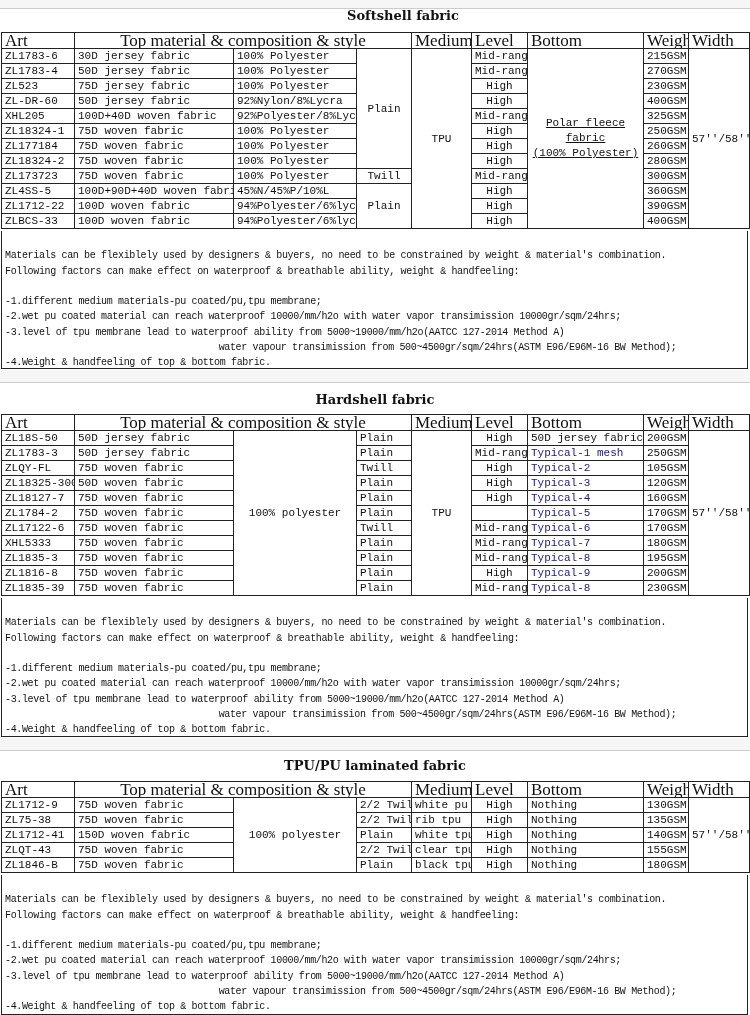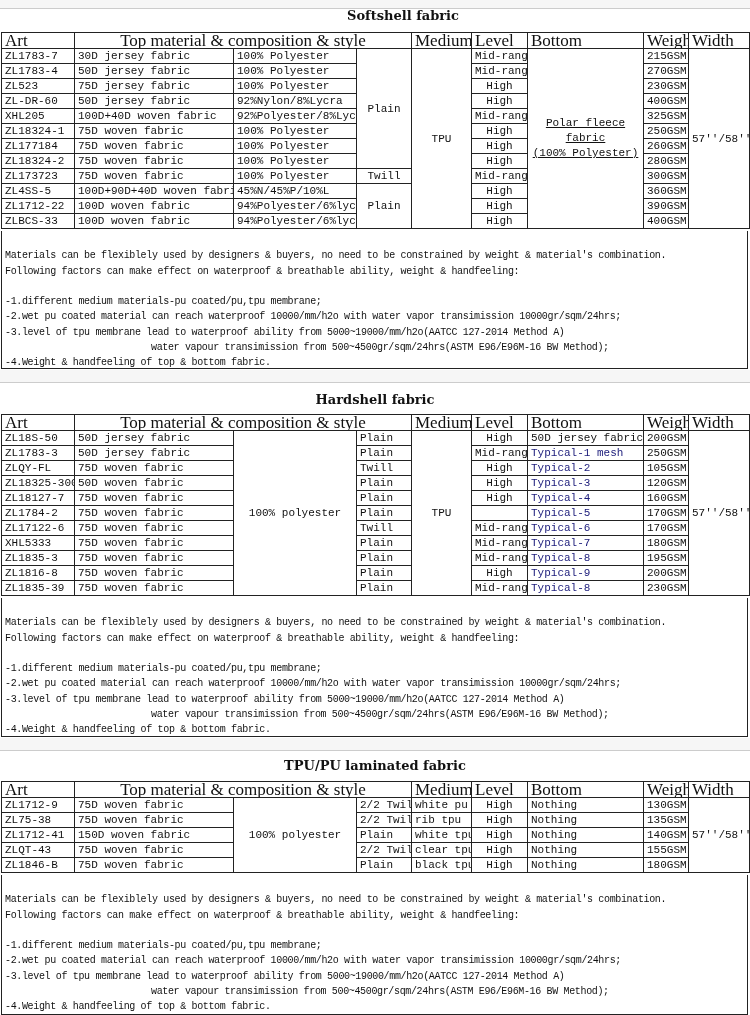--- a/index.html
+++ b/index.html
@@ -13,21 +13,21 @@
            white-space: nowrap; overflow: hidden; vertical-align: middle; }
   th { font-family: "Liberation Serif", serif; font-weight: normal; font-size: 17px;
        text-align: left; height: 15px; line-height: 15px; }
   th.center { text-align: center; }
   td.c { text-align: center; }
   td.blue { color: #1a1a7a; }
   .notes { position: absolute; left: 1px; width: 747px; border: 1px solid #222; border-top: none;
            font-family: "Liberation Mono", "DejaVu Sans Mono", monospace; font-size: 10px;
            letter-spacing: -0.35px; line-height: 15.3px; padding: 2px 3px; box-sizing: border-box; }
   .notes .line { height: 15.3px; white-space: pre; overflow: hidden; }
-  .notes .indent { padding-left: 146px; }
+  .notes .indent { padding-left: 146px; text-align: center; }
   .gridline { position: absolute; left: 0; width: 750px; height: 8px; border-bottom: 1px solid #ccc; background: #f6f6f6; }
 </style>
 </head>
 <body>
 
 <div class="gridline" style="top:0;"></div>
 <div class="title" style="top:8px;padding-left:28px;">Softshell fabric</div>
 
 <table style="top:32px; width:748px;">
   <colgroup>
@@ -45,21 +45,21 @@
       <tr>
     <th>Art</th>
     <th class="center" colspan="3">Top material &amp; composition &amp; style</th>
     <th>Medium</th>
     <th>Level</th>
     <th>Bottom</th>
     <th>Weight</th>
     <th>Width</th>
   </tr>
   <tr>
-    <td>ZL1783-7</td>
+    <td>ZL1783-6</td>
     <td>30D jersey fabric</td>
     <td>100% Polyester</td>
     <td class="c" rowspan="8">Plain</td>
     <td class="c" rowspan="12">TPU</td>
     <td class="c">Mid-range</td>
     <td class="c" rowspan="12" style="white-space:normal; line-height:15px;text-decoration:underline;">
       <span>Polar fleece fabric</span><br>
       <span>(100% Polyester)</span>
     </td>
     <td class="c">215GSM</td>

